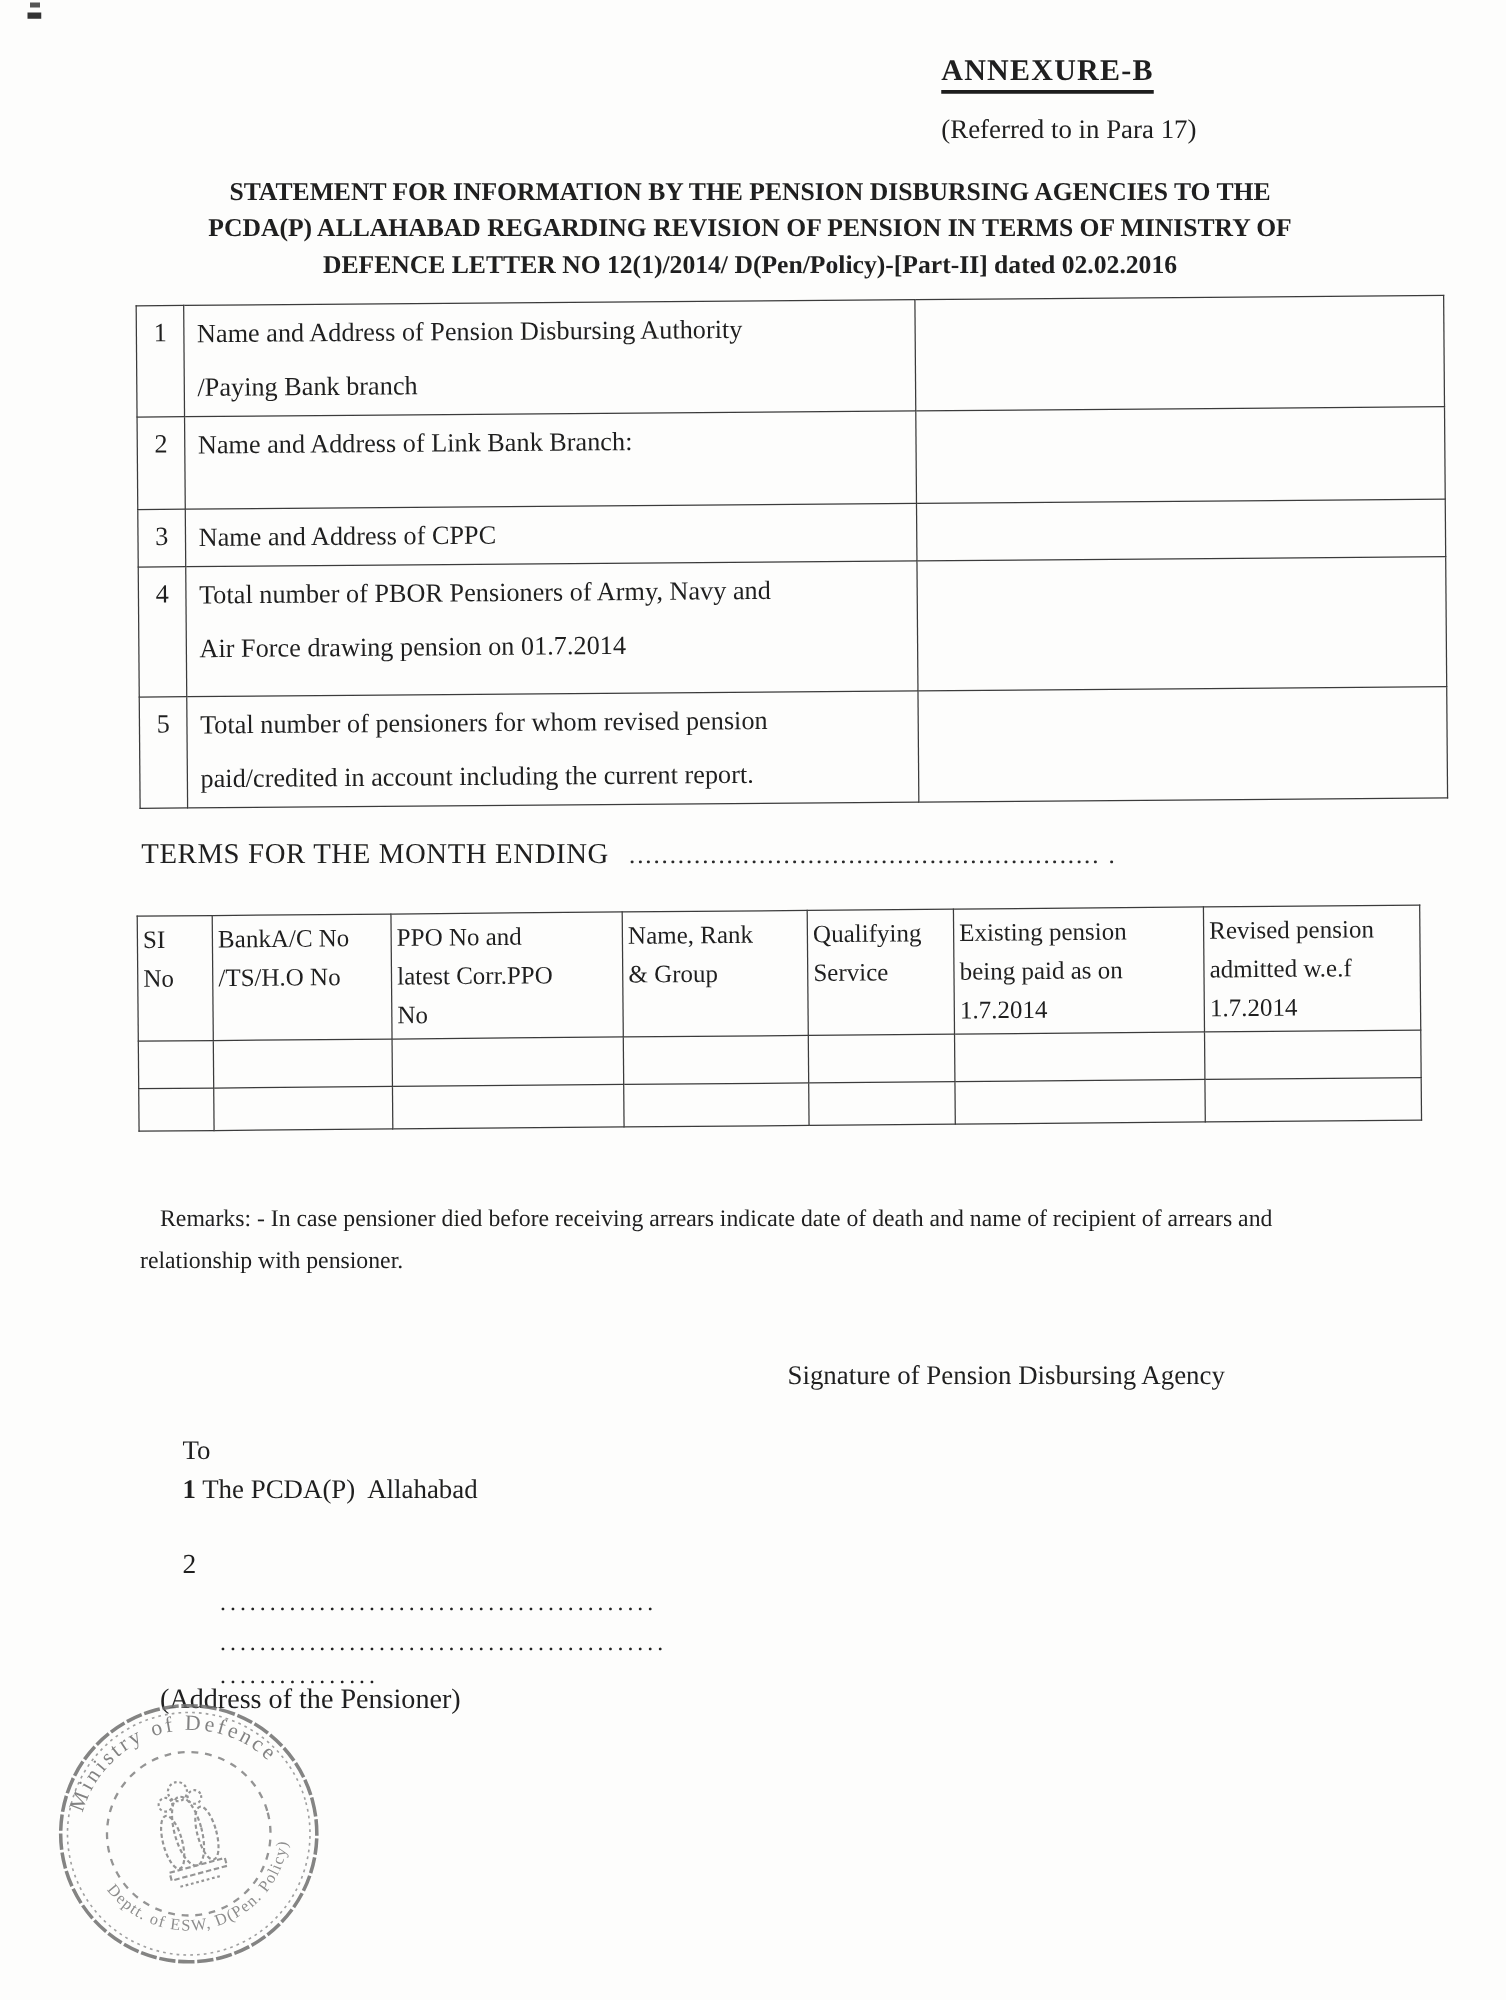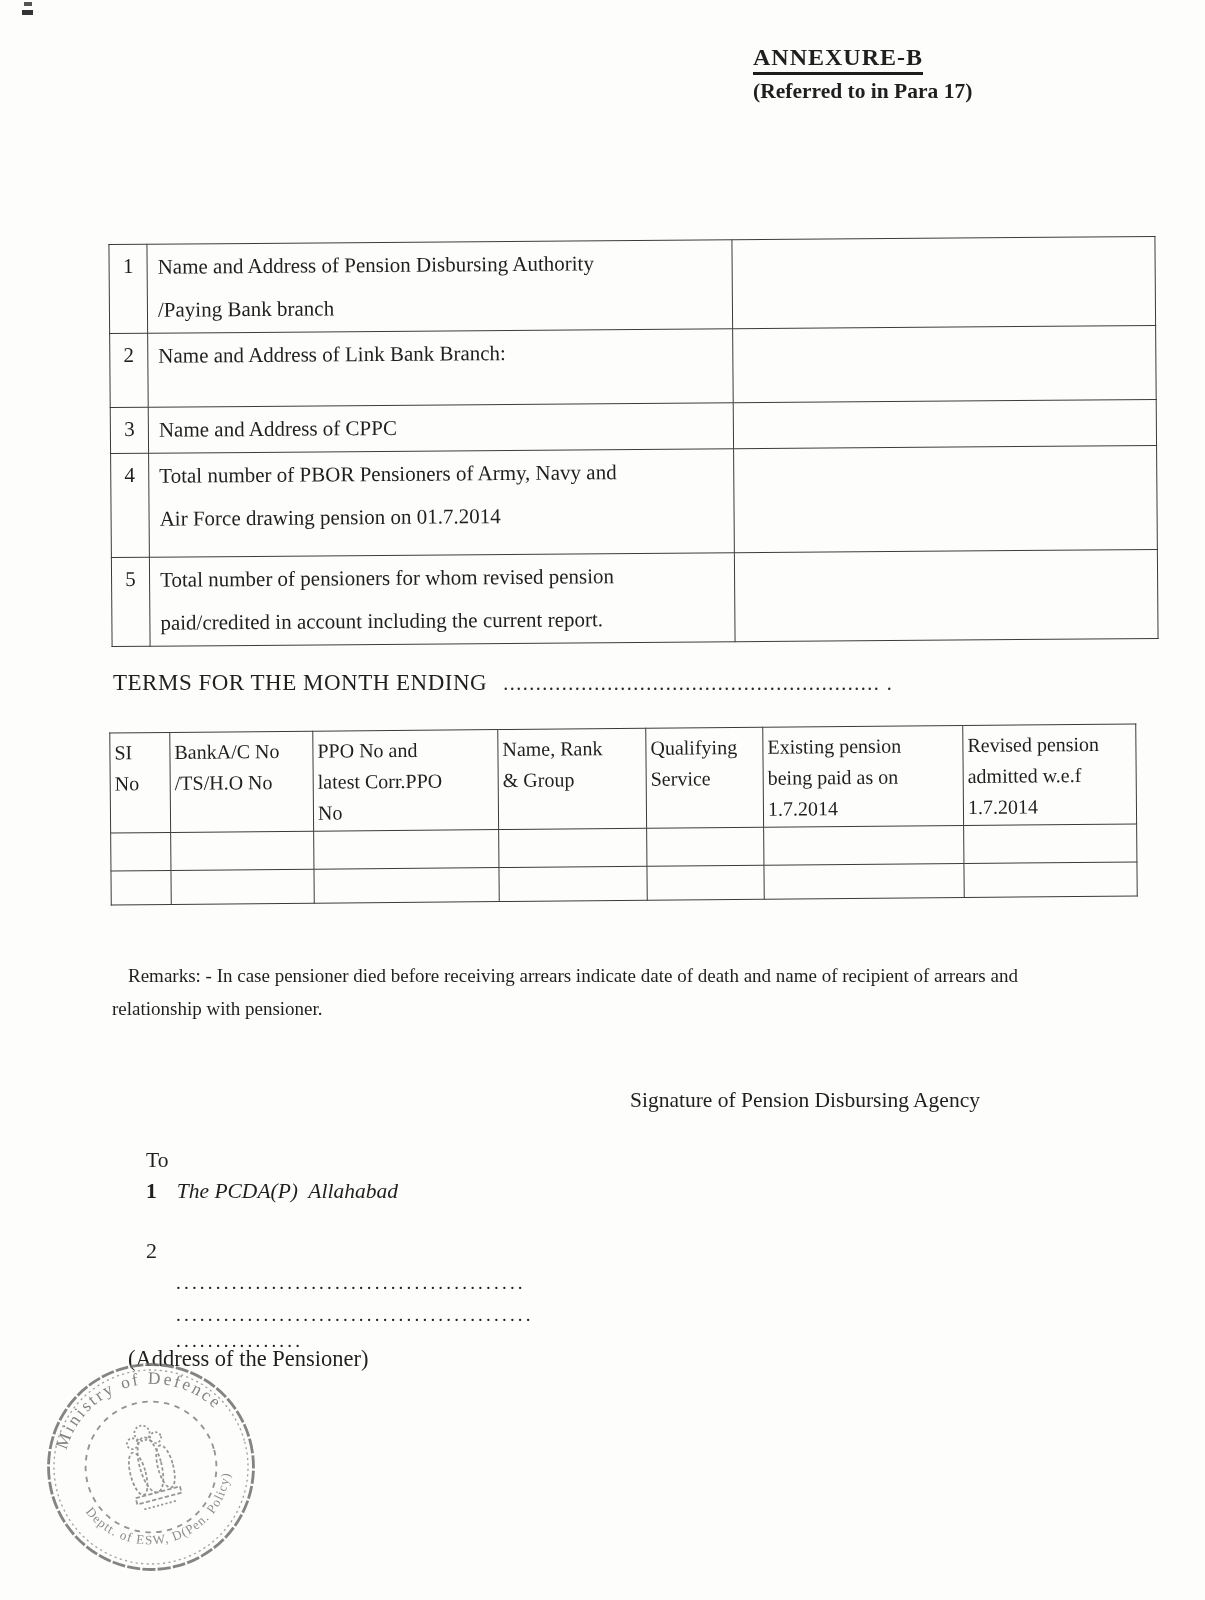--- a/index.html
+++ b/index.html
@@ -16,21 +16,21 @@
 
   
   .scan-artifact { position:absolute; left:22px; top:2px; width:14px; height:16px; }
   .scan-artifact .m1 { position:absolute; left:2px; top:0; width:8px; height:4px; background:#555; }
   .scan-artifact .m2 { position:absolute; left:0; top:8px; width:11px; height:5px; background:#333; }
 
   
   .annexure { position:absolute; left:753px; top:44px; }
   .annexure-title { display:inline-block; font-size:24px; font-weight:bold; letter-spacing:1px;
     border-bottom:3px solid #1d1d1d; padding-bottom:1px; }
-  .annexure-sub { font-size:21.5px; font-weight:bold; margin-top:4px; }
+  .annexure-sub { font-size:21.5px; font-weight:normal; margin-top:16px; }
 
   
   .doc-title {
     position:absolute; left:100px; top:140px; width:1000px;
     text-align:center; font-weight:bold; font-size:20.5px; line-height:29px;
   }
 
   
   .info-table {
     position:absolute; left:110px; top:240px; width:1025px;
@@ -67,21 +67,21 @@
   .remarks { position:absolute; left:112px; top:940px; width:958px;
     font-size:19px; line-height:33px; text-indent:16px; }
 
   
   .signature { position:absolute; left:630px; top:1088px; font-size:21.5px; }
 
   
   .to-label   { position:absolute; left:146px; top:1148px; font-size:21.5px; }
   .addr-item1 { position:absolute; left:146px; top:1179px; font-size:21.5px; }
   .addr-item1 .no { font-weight:bold; }
-  .addr-item1 .txt { margin-left:20px; white-space:pre;font-style:italic; }
+  .addr-item1 .txt { margin-left:5px; white-space:pre; }
   .addr-item2-no { position:absolute; left:146px; top:1238px; font-size:22px; }
   .dotline { position:absolute; left:176px; font-size:19px; letter-spacing:3.2px; color:#222; }
   .dl1 { top:1272px; } .dl2 { top:1304px; } .dl3 { top:1330px; }
   .addr-caption { position:absolute; left:128px; top:1346px; font-size:22.5px; }
 
   
   .stamp { position:absolute; left:42px; top:1358px; width:218px; height:218px;
     transform:rotate(-15deg); opacity:0.85; }
 </style>
 </head>
@@ -92,20 +92,23 @@
   <div class="scan-artifact">
     <span class="m1"></span>
     <span class="m2"></span>
   </div>
 
   <div class="annexure">
     <div class="annexure-title">ANNEXURE-B</div>
     <div class="annexure-sub">(Referred to in Para 17)</div>
   </div>
 
+  <div class="doc-title pre">STATEMENT FOR INFORMATION BY THE PENSION DISBURSING AGENCIES TO THE
+PCDA(P) ALLAHABAD REGARDING REVISION OF PENSION IN TERMS OF MINISTRY OF
+DEFENCE LETTER NO 12(1)/2014/ D(Pen/Policy)-[Part-II] dated 02.02.2016</div>
 
   <table class="info-table">
     <tbody>
         <tr class="r1">
       <td class="num">1</td>
       <td class="label pre">Name and Address of Pension Disbursing Authority
 /Paying Bank branch</td>
       <td class="val"></td>
     </tr>
     <tr class="r2">

